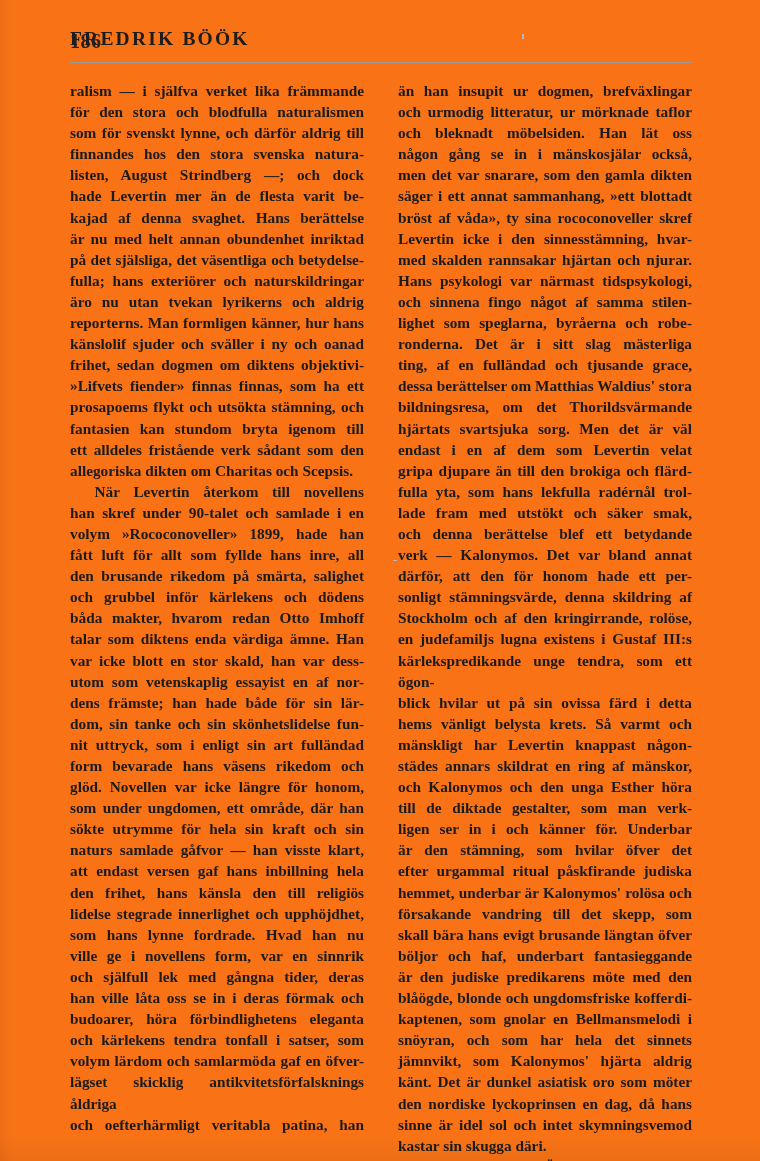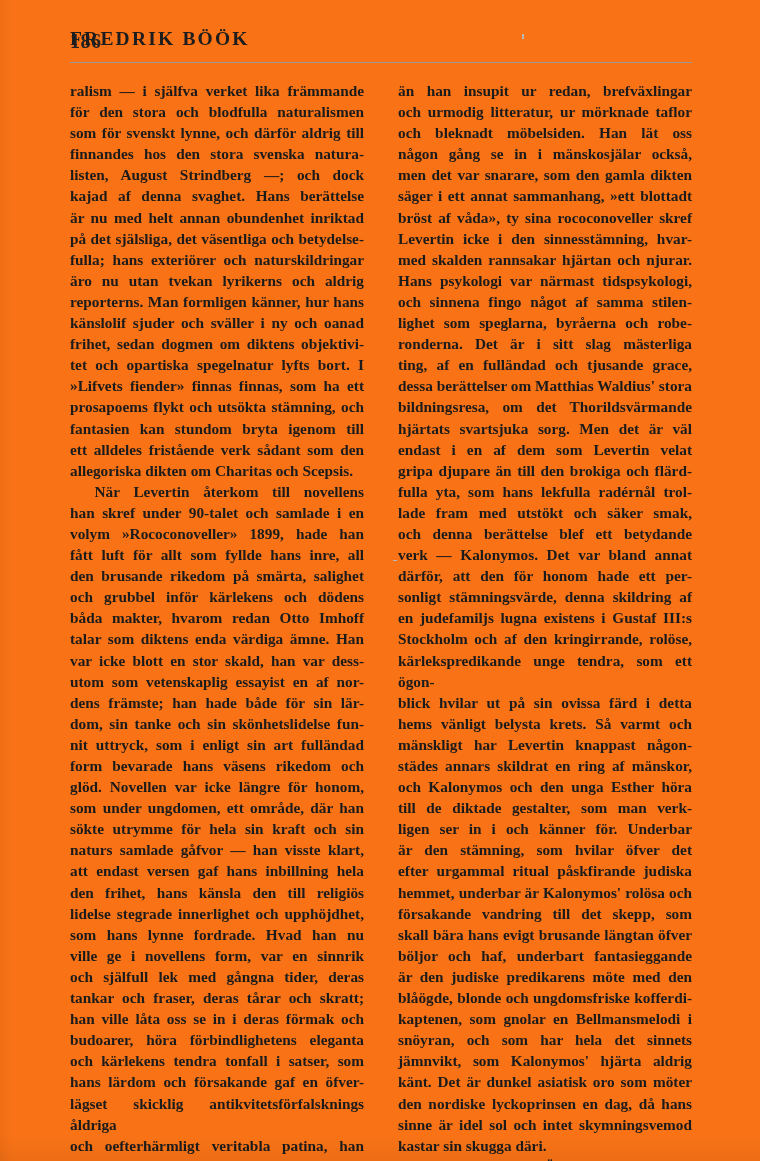--- a/index.html
+++ b/index.html
@@ -130,29 +130,29 @@
   <div class="head-rule"></div>
 
   <div class="columns">
     <div class="col" id="col-left">
         <p>
           <span class="ln">ralism — i själfva verket lika främmande</span>
           <span class="ln">för den stora och blodfulla naturalismen</span>
           <span class="ln">som för svenskt lynne, och därför aldrig till</span>
           <span class="ln">finnandes hos den stora svenska natura-</span>
           <span class="ln">listen, August Strindberg —; och dock</span>
+          <span class="ln">hade Levertin mer än de flesta varit be-</span>
           <span class="ln">kajad af denna svaghet. Hans berättelse</span>
           <span class="ln">är nu med helt annan obundenhet inriktad</span>
           <span class="ln">på det själsliga, det väsentliga och betydelse-</span>
           <span class="ln">fulla; hans exteriörer och naturskildringar</span>
           <span class="ln">äro nu utan tvekan lyrikerns och aldrig</span>
           <span class="ln">reporterns. Man formligen känner, hur hans</span>
           <span class="ln">känslolif sjuder och sväller i ny och oanad</span>
           <span class="ln">frihet, sedan dogmen om diktens objektivi-</span>
-          <span class="ln">tet och opartiska spegelnatur lyfts bort. I</span>
           <span class="ln">»Lifvets fiender» finnas finnas, som ha ett</span>
           <span class="ln">prosapoems flykt och utsökta stämning, och</span>
           <span class="ln">fantasien kan stundom bryta igenom till</span>
           <span class="ln">ett alldeles fristående verk sådant som den</span>
           <span class="ln last">allegoriska dikten om Charitas och Scepsis.</span>
         </p>
         <p>
           <span class="ln ind">När Levertin återkom till novellens</span>
           <span class="ln">han skref under 90-talet och samlade i en</span>
           <span class="ln">volym »Rococonoveller» 1899, hade han</span>
@@ -170,32 +170,31 @@
           <span class="ln">glöd. Novellen var icke längre för honom,</span>
           <span class="ln">som under ungdomen, ett område, där han</span>
           <span class="ln">sökte utrymme för hela sin kraft och sin</span>
           <span class="ln">naturs samlade gåfvor — han visste klart,</span>
           <span class="ln">att endast versen gaf hans inbillning hela</span>
           <span class="ln">den frihet, hans känsla den till religiös</span>
           <span class="ln">lidelse stegrade innerlighet och upphöjdhet,</span>
           <span class="ln">som hans lynne fordrade. Hvad han nu</span>
           <span class="ln">ville ge i novellens form, var en sinnrik</span>
           <span class="ln">och själfull lek med gångna tider, deras</span>
-          <span class="ln">tankar och fraser, deras tårar och skratt;</span>
           <span class="ln">han ville låta oss se in i deras förmak och</span>
           <span class="ln">budoarer, höra förbindlighetens eleganta</span>
           <span class="ln">och kärlekens tendra tonfall i satser, som</span>
-          <span class="ln">hans lärdom och försakande gaf en öfver-</span>
+          <span class="ln">volym lärdom och samlarmöda gaf en öfver-</span>
           <span class="ln">lägset skicklig antikvitetsförfalsknings åldriga</span>
           <span class="ln">och oefterhärmligt veritabla patina, han</span>
         </p>
       </div>
     <div class="col" id="col-right">
         <p>
-          <span class="ln">än han insupit ur redan, brefväxlingar</span>
+          <span class="ln">än han insupit ur dogmen, brefväxlingar</span>
           <span class="ln">och urmodig litteratur, ur mörknade taflor</span>
           <span class="ln">och bleknadt möbelsiden. Han lät oss</span>
           <span class="ln">någon gång se in i mänskosjälar också,</span>
           <span class="ln">men det var snarare, som den gamla dikten</span>
           <span class="ln">säger i ett annat sammanhang, »ett blottadt</span>
           <span class="ln">bröst af våda», ty sina rococonoveller skref</span>
           <span class="ln">Levertin icke i den sinnesstämning, hvar-</span>
           <span class="ln">med skalden rannsakar hjärtan och njurar.</span>
           <span class="ln">Hans psykologi var närmast tidspsykologi,</span>
           <span class="ln">och sinnena fingo något af samma stilen-</span>
@@ -206,22 +205,22 @@
           <span class="ln">bildningsresa, om det Thorildsvärmande</span>
           <span class="ln">hjärtats svartsjuka sorg. Men det är väl</span>
           <span class="ln">endast i en af dem som Levertin velat</span>
           <span class="ln">gripa djupare än till den brokiga och flärd-</span>
           <span class="ln">fulla yta, som hans lekfulla radérnål trol-</span>
           <span class="ln">lade fram med utstökt och säker smak,</span>
           <span class="ln">och denna berättelse blef ett betydande</span>
           <span class="ln">verk — Kalonymos. Det var bland annat</span>
           <span class="ln">därför, att den för honom hade ett per-</span>
           <span class="ln">sonligt stämningsvärde, denna skildring af</span>
+          <span class="ln">Stockholm och af den kringirrande, rolöse,</span>
           <span class="ln">en judefamiljs lugna existens i Gustaf III:s</span>
-          <span class="ln">Stockholm och af den kringirrande, rolöse,</span>
           <span class="ln">kärlekspredikande unge tendra, som ett ögon-</span>
           <span class="ln">blick hvilar ut på sin ovissa färd i detta</span>
           <span class="ln">hems vänligt belysta krets. Så varmt och</span>
           <span class="ln">mänskligt har Levertin knappast någon-</span>
           <span class="ln">städes annars skildrat en ring af mänskor,</span>
           <span class="ln">och Kalonymos och den unga Esther höra</span>
           <span class="ln">till de diktade gestalter, som man verk-</span>
           <span class="ln">ligen ser in i och känner för. Underbar</span>
           <span class="ln">är den stämning, som hvilar öfver det</span>
           <span class="ln">efter urgammal ritual påskfirande judiska</span>

